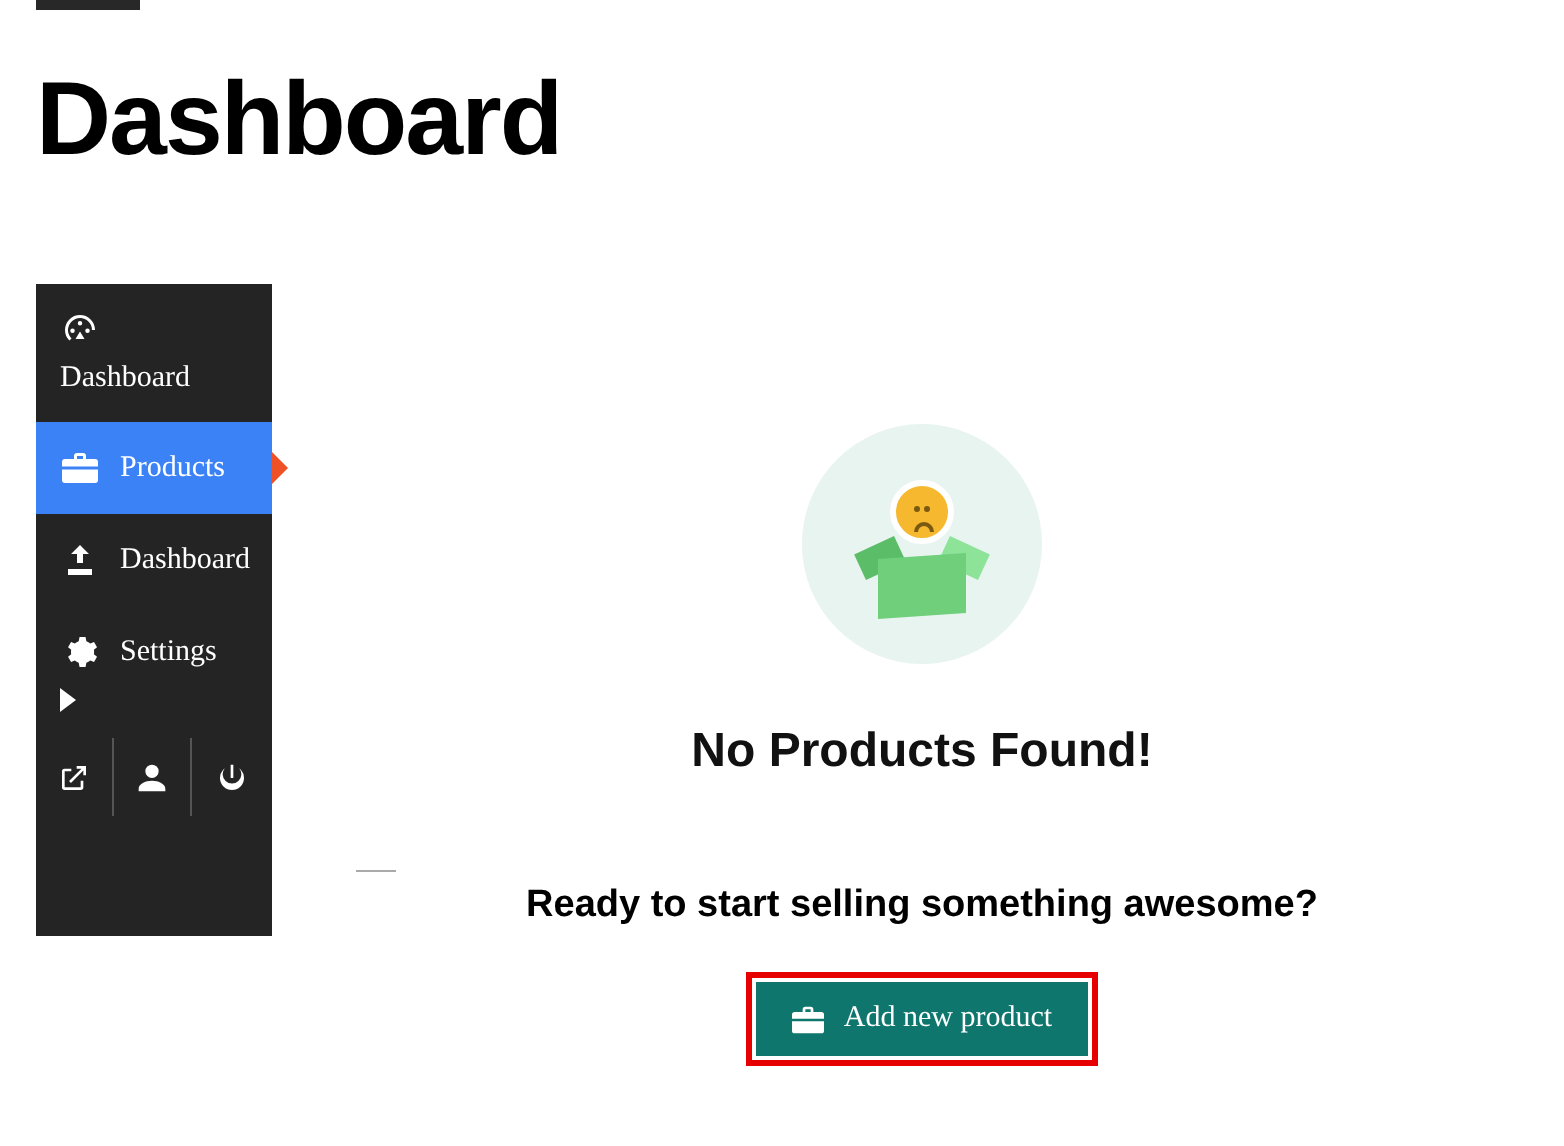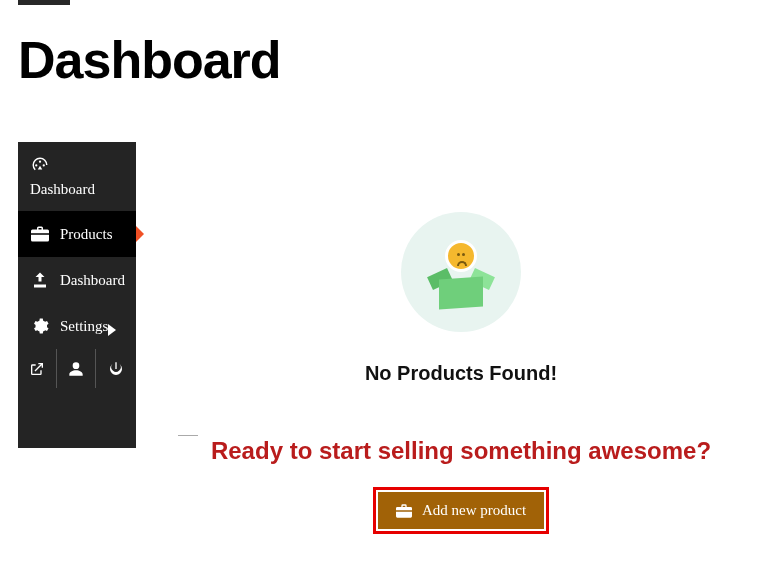--- a/index.html
+++ b/index.html
@@ -1,21 +1,21 @@
 <!DOCTYPE html>
 <html><head>
 <meta charset="utf-8">
 <style>
 * { box-sizing: border-box; margin: 0; padding: 0; }
 body { font-family: Georgia, 'Times New Roman', serif; background: #fff; width: 782px; height: 573px; overflow: hidden; position: relative; }
 .title-bar { position: absolute; top: 0; left: 18px; width: 52px; height: 5px; background: #282828; }
 .page-title { position: absolute; top: 30px; left: 18px; font-family: Arial, Helvetica, sans-serif; font-size: 52px; font-weight: 900; letter-spacing: -1px; color: #000; }
 .sidebar { position: absolute; top: 142px; left: 18px; width: 118px; background: #242424; }
 .nav-item { display: flex; align-items: center; padding: 13px 12px; color: #fff; cursor: pointer; font-family: Georgia, serif; font-size: 15px; position: relative; }
-.nav-item.active { background: #000000; }
+.nav-item.active { background: #3b82f6; }
 .nav-item.active::after { content: ''; position: absolute; right: -8px; top: 50%; transform: translateY(-50%); border-left: 8px solid #f05025; border-top: 8px solid transparent; border-bottom: 8px solid transparent; }
 .nav-item.with-icon-stack { flex-direction: column; align-items: flex-start; }
 .nav-item .icon { width: 20px; height: 20px; display: inline-flex; align-items: center; justify-content: center; margin-right: 10px; flex-shrink: 0; }
 .nav-item.with-icon-stack .icon { margin-right: 0; margin-bottom: 6px; }
 .nav-item.with-icon-stack .label { margin-left: 0; }
 .nav-settings-row { display: flex; align-items: center; }
 .nav-settings-row .icon { margin-right: 10px; }
 .chevron { margin-top: 8px; }
 .icon-row { display: flex; border-top: 0; }
 .icon-btn { width: 39px; height: 39px; display: inline-flex; align-items: center; justify-content: center; cursor: pointer; border-right: 1px solid #555; }
@@ -26,24 +26,24 @@
 .empty-img { width: 120px; height: 120px; margin: 70px auto 30px; border-radius: 60px; background: #e8f4f0; display: flex; align-items: center; justify-content: center; position: relative; }
 .face { width: 32px; height: 32px; border-radius: 16px; background: #f5b82e; position: absolute; top: 28px; left: 44px; display:flex; align-items:center; justify-content:center; border: 3px solid #fff; z-index: 2; }
 .face-inner { position: relative; width:100%; height:100%; }
 .eye { width: 3px; height: 3px; background: #7a5a10; border-radius: 50%; position: absolute; top: 10px; }
 .eye.l { left: 9px; } .eye.r { right: 9px; }
 .mouth { width: 10px; height: 5px; border: 2px solid #7a5a10; border-bottom: none; border-radius: 10px 10px 0 0; position:absolute; top: 18px; left: 9px; }
 .box { position: absolute; bottom: 24px; left: 30px; width: 60px; height: 40px; }
 .box-body { width: 44px; height: 30px; background: #6fcf7b; position:absolute; bottom:0; left:8px; transform: skewY(-4deg); }
 .box-flap-l { width: 22px; height: 14px; background: #5bbd67; position:absolute; top:4px; left:-2px; transform: rotate(-25deg); }
 .box-flap-r { width: 22px; height: 14px; background: #8de398; position:absolute; top:4px; right:-2px; transform: rotate(25deg); }
-.no-products { font-size: 20px; font-weight: 700; color: #111; margin-top: 10px; }
-.ready-text { font-size: 24px; font-weight: 700; color: #b91c1c; margin-top: 52px; }
+.no-products { font-size: 24px; font-weight: 700; color: #111; margin-top: 10px; }
+.ready-text { font-size: 19px; font-weight: 700; color: #000000; margin-top: 52px; }
 .add-btn-wrap { display: inline-block; margin-top: 22px; border: 3px solid #e60000; padding: 2px; }
-.add-btn { background: #a16207; color: #fff; border: none; padding: 10px 18px; font-family: Georgia, serif; font-size: 15px; cursor: pointer; display: inline-flex; align-items: center; gap: 10px; }
+.add-btn { background: #0f766e; color: #fff; border: none; padding: 10px 18px; font-family: Georgia, serif; font-size: 15px; cursor: pointer; display: inline-flex; align-items: center; gap: 10px; }
 svg { display: block; }
 </style>
 </head>
 <body>
 
 <div class="title-bar"></div>
 <h1 class="page-title">Dashboard</h1>
 
 <div class="sidebar">
 
@@ -68,21 +68,21 @@
 
   <div class="nav-item">
     <span class="icon">
       <svg width="18" height="18" viewBox="0 0 24 24" fill="#fff">
           <path d="M12 2l6 6h-4v6h-4V8H6l6-6zM4 18h16v4H4v-4z"></path>
         </svg>
     </span>
     <span>Dashboard</span>
   </div>
 
-  <div class="nav-item" style="align-items:flex-start;">
+  <div class="nav-item" style="flex-direction:column; align-items:flex-start;">
     <div class="nav-settings-row">
       <span class="icon">
         <svg width="18" height="18" viewBox="0 0 24 24" fill="#fff">
             <path d="M12 8a4 4 0 1 0 0 8 4 4 0 0 0 0-8zm9.4 4a7.9 7.9 0 0 0-.14-1.5l2.1-1.64-2-3.46-2.5 1a8 8 0 0 0-2.6-1.5L15.7 2h-4l-.56 2.9a8 8 0 0 0-2.6 1.5l-2.5-1-2 3.46 2.1 1.64A8 8 0 0 0 6 12c0 .51.05 1.01.14 1.5l-2.1 1.64 2 3.46 2.5-1a8 8 0 0 0 2.6 1.5L11.7 22h4l.56-2.9a8 8 0 0 0 2.6-1.5l2.5 1 2-3.46-2.1-1.64c.09-.49.14-.99.14-1.5z"></path>
           </svg>
       </span>
       <span>Settings</span>
     </div>
     <span class="chevron">
       <svg width="8" height="12" viewBox="0 0 8 12" fill="#fff">

